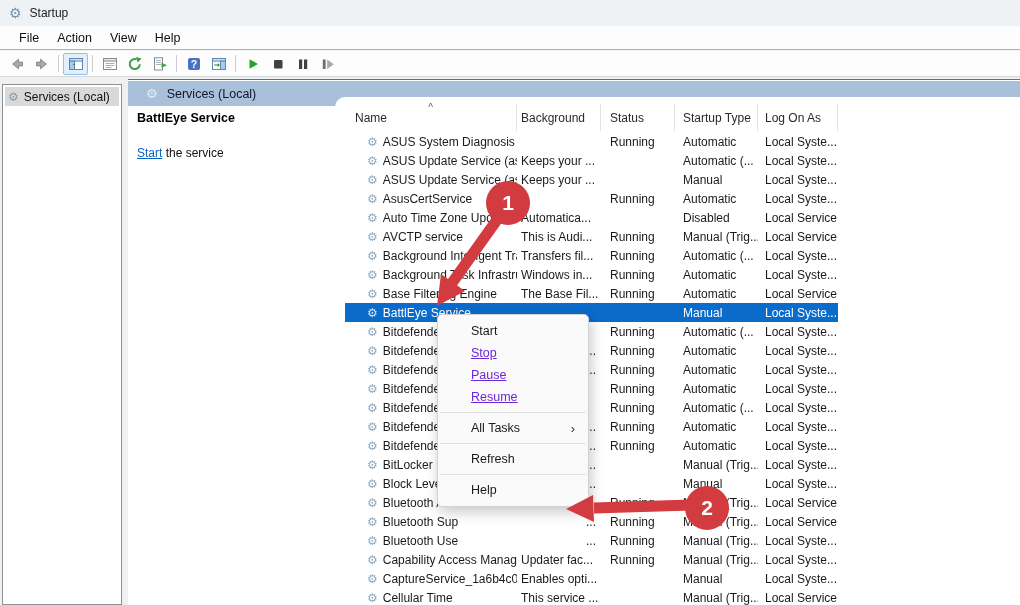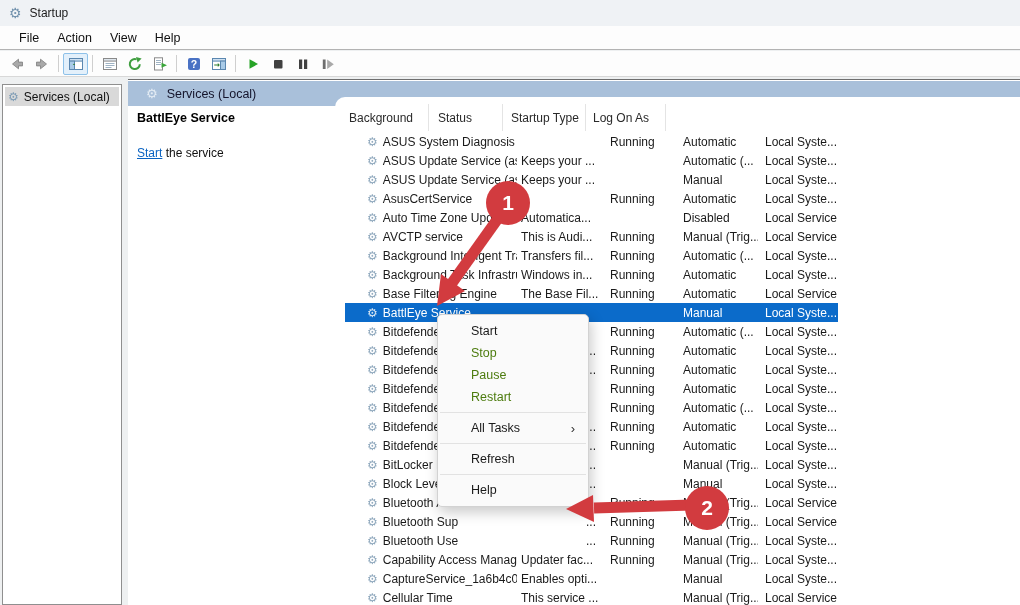--- a/index.html
+++ b/index.html
@@ -48,21 +48,21 @@
   .trow { height:19px; display:flex; align-items:center; font-size:12px; color:#1a1a1a; }
   .trow.selected { background:#0b6bca; color:#ffffff; }
   .tcell { height:100%; display:flex; align-items:center; overflow:hidden; white-space:nowrap; }
   .tcell.right { justify-content:flex-end; padding-right:5px; }
   .trow .gear { font-size:12px; color:#8fa8bd; margin-right:5px; }
   .trow.selected .gear { color:#d8e6f2; }
 
   
   .ctx-menu { position:absolute; left:437px; top:314px; width:152px; background:#fafafa; border:1px solid #d2d2d2; border-radius:5px; padding:5px 0; box-shadow:2px 5px 14px rgba(0,0,0,0.22); z-index:20; }
   .ctx-item { height:22px; display:flex; align-items:center; padding-left:33px; font-size:12.5px; color:#1a1a1a; position:relative; }
-  .ctx-item.disabled { color:#4d7c0f; }
+  .ctx-item.disabled { color:#6d28d9;text-decoration:underline; }
   .ctx-item.default { font-weight:bold; background:#f1f1f1; border:1px solid #d7d7d7; border-radius:3px; margin:0 4px; padding-left:28px; }
   .ctx-sep { height:1px; background:#e2e2e2; margin:4px 2px; }
   .ctx-sub-arrow { position:absolute; right:13px; font-size:13px; color:#333; }
 
   
   .anno-svg { position:absolute; left:0; top:0; width:1020px; height:605px; pointer-events:none; z-index:30; }
   .badge { position:absolute; width:44px; height:44px; border-radius:50%; display:flex; align-items:center; justify-content:center; color:#fff; font-weight:bold; font-size:21px; z-index:31; }
   .badge1 { left:486px; top:181px; }
   .badge2 { left:685px; top:486px; }
 </style>
@@ -178,20 +178,21 @@
     <span class="gear">⚙</span>
     <span class="panel-header-label">Services (Local)</span>
   </div>
   <div class="list-tab"></div>
 </div>
 
 <div class="service-title">BattlEye Service</div>
 <div class="service-action"><a>Start</a><span> the service</span></div>
 
 <div class="tbl-header" id="tblheader">
+    <div class="hcell" style="width: 172px; padding-left: 10px;">Name<span class="sort-arrow">^</span></div>
     <div class="hcell" style="width: 84px; padding-left: 4px;">Background</div>
     <div class="hcell" style="width: 74px; padding-left: 9px;">Status</div>
     <div class="hcell" style="width: 83px; padding-left: 8px;">Startup Type</div>
     <div class="hcell" style="width: 80px; padding-left: 7px;">Log On As</div>
   </div>
 <div class="tbl-rows" id="tblrows">
     <div class="trow">
       <div class="tcell" style="width: 172px; padding-left: 22px;">
         <span class="gear">⚙</span>
         <span>ASUS System Diagnosis</span>
@@ -440,21 +441,21 @@
       <div class="tcell" style="width: 74px; padding-left: 9px;"></div>
       <div class="tcell" style="width: 83px; padding-left: 8px;">Manual (Trig...</div>
       <div class="tcell" style="width: 80px; padding-left: 7px;">Local Service</div>
     </div>
   </div>
 
 <div class="ctx-menu" id="ctxmenu">
     <div class="ctx-item">Start</div>
     <div class="ctx-item disabled">Stop</div>
     <div class="ctx-item disabled">Pause</div>
-    <div class="ctx-item disabled">Restart</div>
+    <div class="ctx-item disabled">Resume</div>
     <div class="ctx-sep"></div>
     <div class="ctx-item">All Tasks<span class="ctx-sub-arrow">›</span></div>
     <div class="ctx-sep"></div>
     <div class="ctx-item">Refresh</div>
     <div class="ctx-sep"></div>
     <div class="ctx-item">Help</div>
   </div>
 
 <svg class="anno-svg" id="annosvg" viewBox="0 0 1020 605">
     <g>

